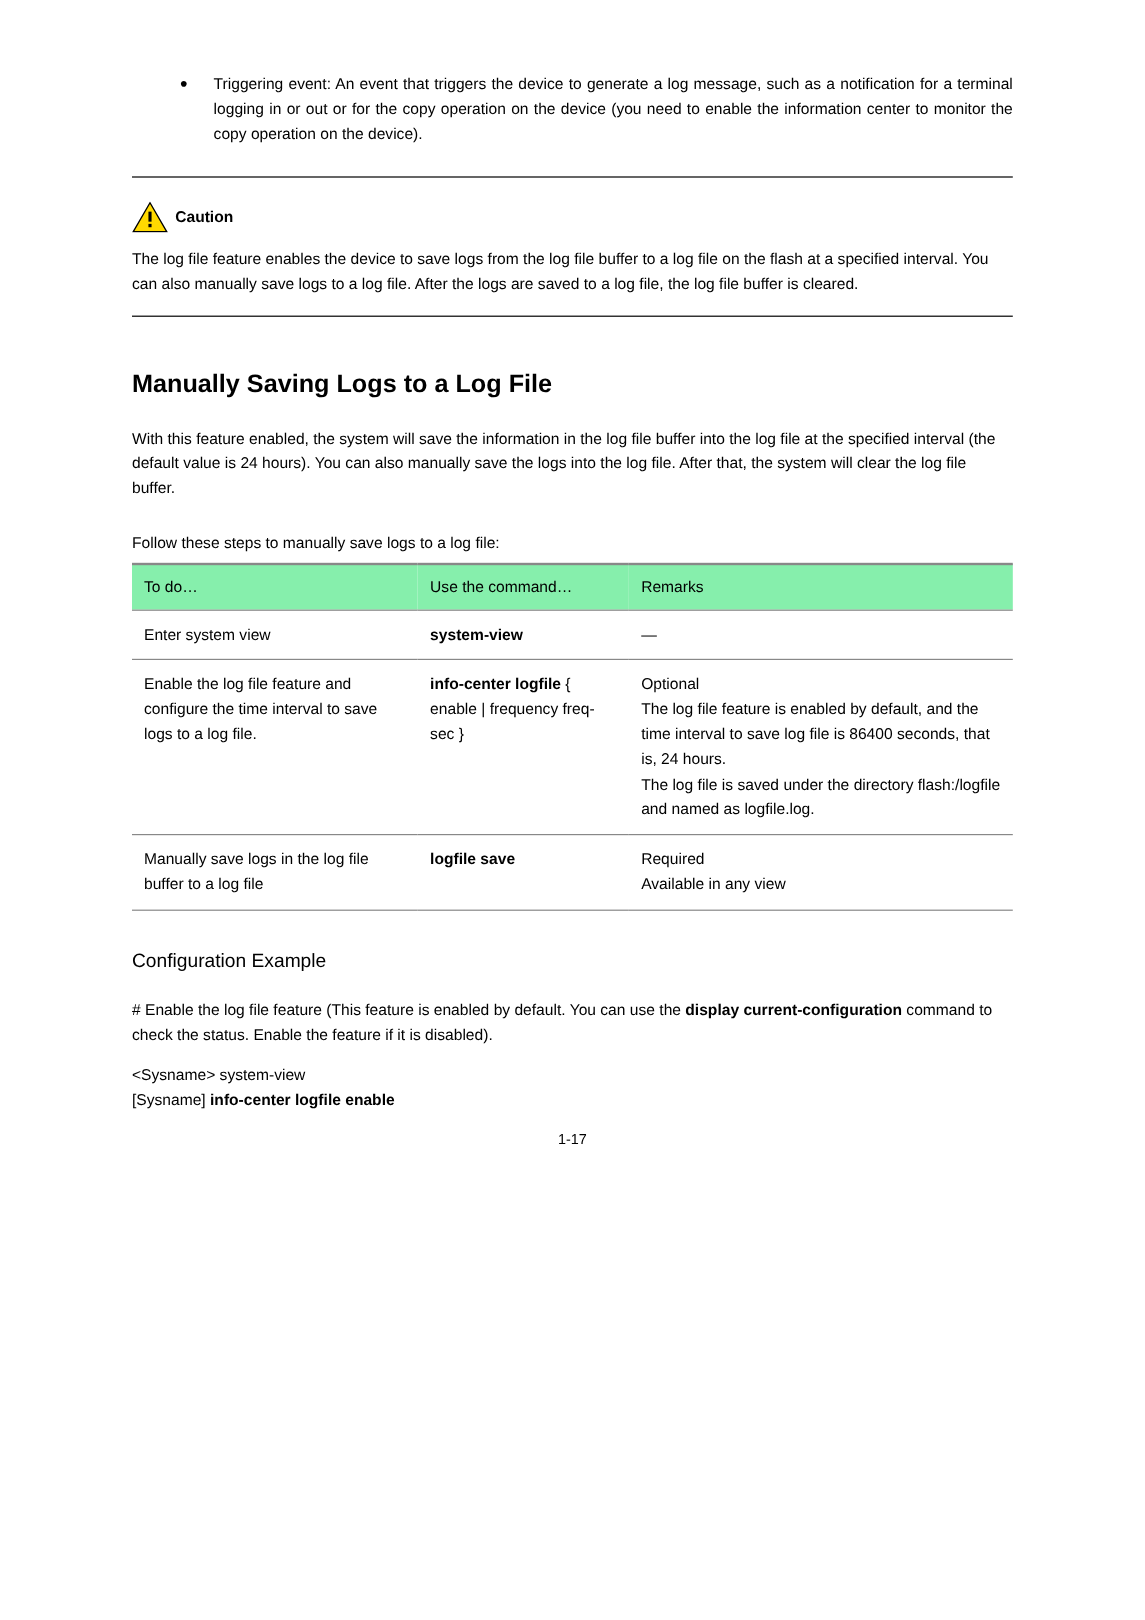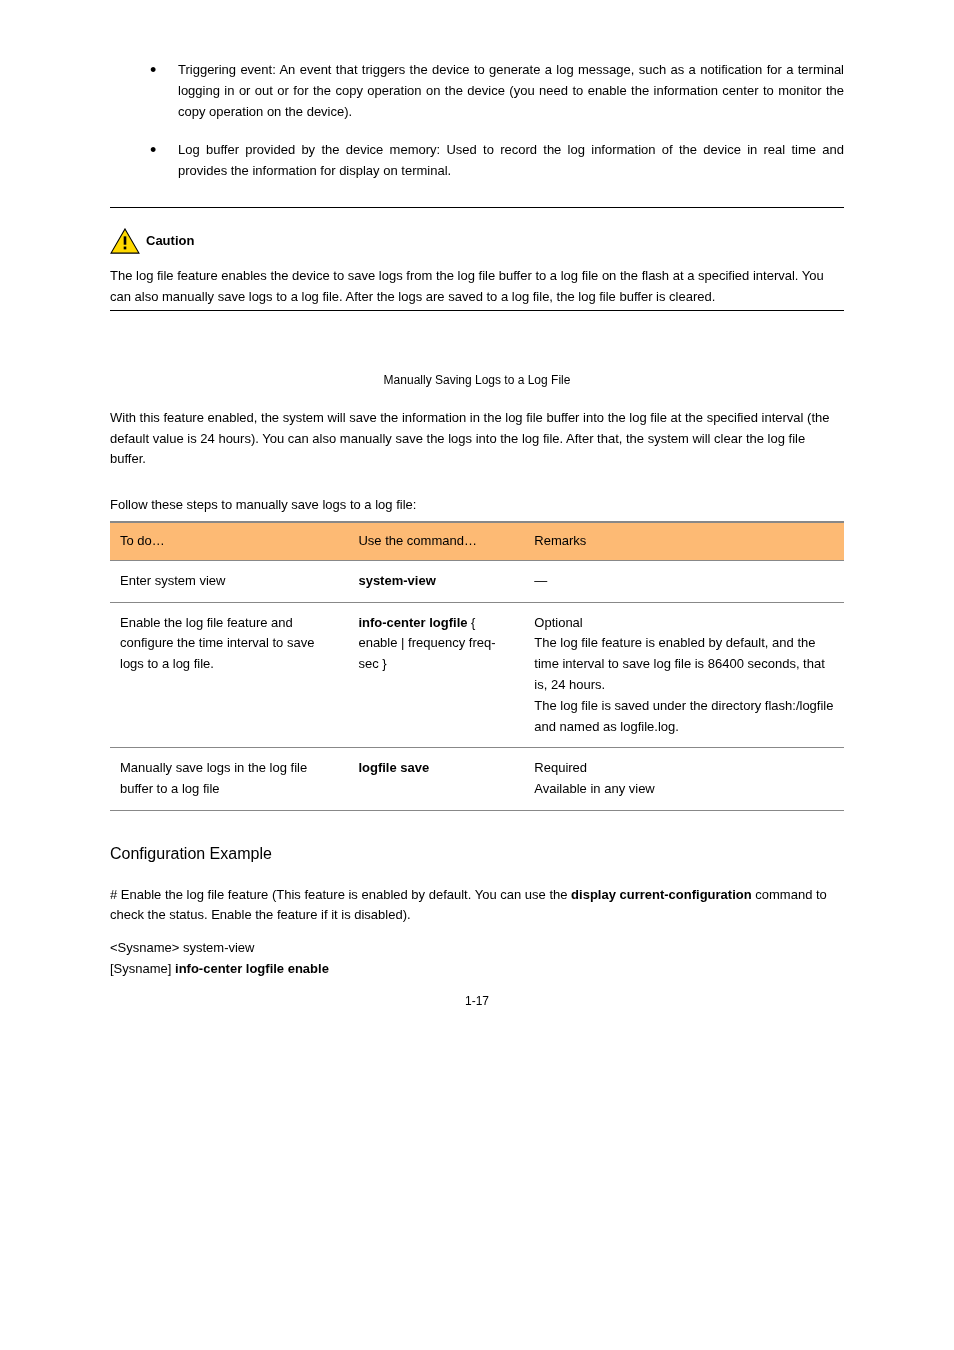--- a/index.html
+++ b/index.html
@@ -18,39 +18,39 @@
   .bullet-list li::before {
     content: "•";
     position: absolute;
     left: 0;
     font-size: 18px;
     line-height: 1.2;
   }
   .caution-box {
     border-top: 1px solid #000;
     border-bottom: 1px solid #000;
-    padding: 20px 0 2px 0;
-    margin-bottom: 60px;
+    padding: 20px 0 15px 0;
+    margin-bottom: 40px;
   }
   .caution-header { display: flex; align-items: center; margin-bottom: 12px; }
   .caution-icon { width: 30px; height: 26px; margin-right: 6px; }
   .caution-label { font-weight: bold; font-size: 13px; }
   .caution-text { margin-left: 0; }
-  h2.section-h { font-size: 12px; font-weight: normal; margin-bottom: 18px; text-align: center; }
+  h2.section-h { font-size: 21px; font-weight: bold; margin-bottom: 18px; }
   .section-desc { margin-bottom: 25px; }
   .table-caption { margin-bottom: 5px; }
   table {
     width: 100%;
     border-collapse: collapse;
     border-top: 2px solid #888;
     border-bottom: 1px solid #888;
     margin-bottom: 30px;
   }
   thead th {
-    background: #fdba74;
+    background: #86efac;
     text-align: left;
     font-weight: normal;
     padding: 8px 10px;
     border-bottom: 1px solid #888;
   }
   tbody td {
     padding: 10px 10px;
     vertical-align: top;
     border-bottom: 1px solid #888;
   }
@@ -58,21 +58,20 @@
   .cmd-bold { font-weight: bold; }
   h2.example-h { font-size: 16px; font-weight: normal; margin-bottom: 18px; }
   .example-para { margin-bottom: 12px; }
   .page-num { text-align: center; font-size: 12px; }
 </style>
 </head>
 <body>
 
 <ul class="bullet-list">
   <li>Triggering event: An event that triggers the device to generate a log message, such as a notification for a terminal logging in or out or for the copy operation on the device (you need to enable the information center to monitor the copy operation on the device).</li>
-  <li>Log buffer provided by the device memory: Used to record the log information of the device in real time and provides the information for display on terminal.</li>
 </ul>
 
 <div class="caution-box">
   <div class="caution-header">
     <svg class="caution-icon" viewBox="0 0 32 28">
       <polygon points="16,1 31,27 1,27" fill="#ffd900" stroke="#000" stroke-width="1.2"></polygon>
       <rect x="14.6" y="9" width="2.8" height="9" fill="#000"></rect>
       <rect x="14.6" y="20" width="2.8" height="3" fill="#000"></rect>
     </svg>
     <span class="caution-label">Caution</span>

